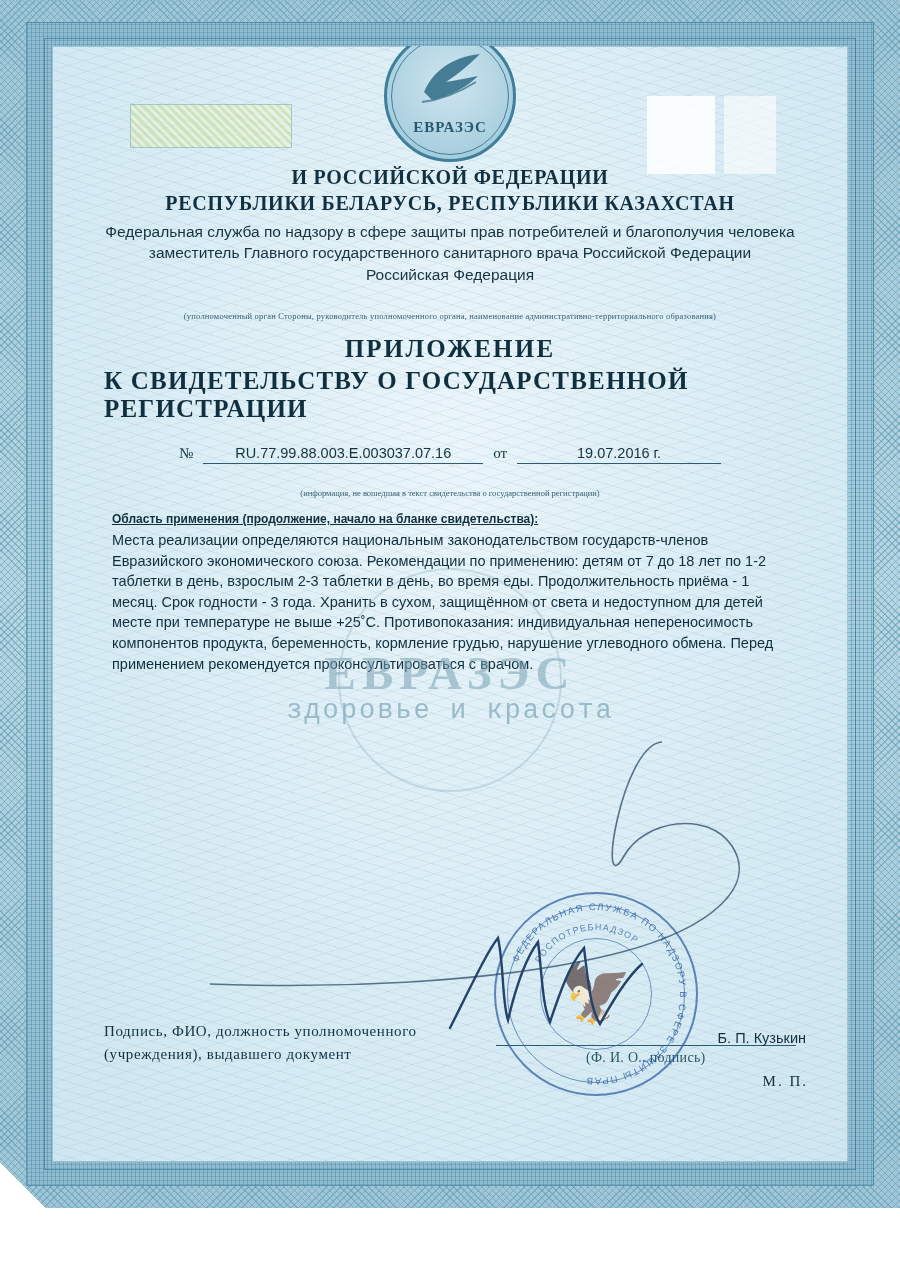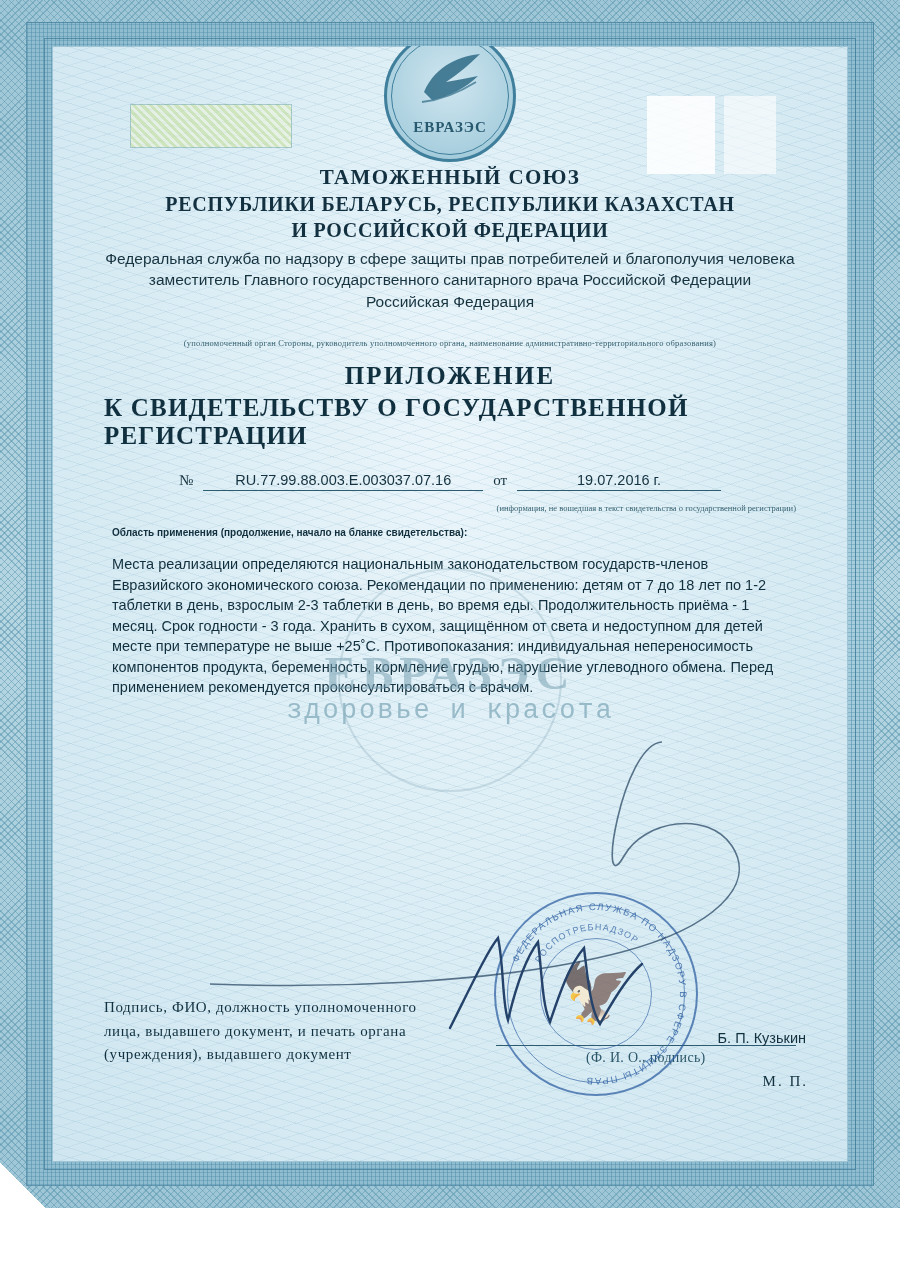--- a/index.html
+++ b/index.html
@@ -194,38 +194,39 @@
     text-align: center;
     font-family: "Liberation Sans", sans-serif;
     font-size: 14.5px;
     padding: 0 6px 2px 6px;
     color: #14323f;
   }
   #reg-number { width: 268px; }
   #reg-date { width: 192px; }
 
   .hint2 {
-    margin-top: 12px;
-    text-align: right;
+    margin-top: 24px;
+    text-align: center;
     font-size: 8.5px;
     color: #35606f;
   }
 
   
   .section {
     margin-top: 14px;
     padding-left: 8px;
     padding-right: 6px;
   }
   .section h4 {
-    margin: 0 0 16px 0;
-    font-size: 10px;
+    margin: 0 0 4px 0;
+    font-size: 12px;
     font-weight: bold;
     font-family: "Liberation Sans", sans-serif;
     color: #112f3d;
+    text-decoration: underline;
   }
   .section p {
     margin: 0;
     font-size: 14.5px;
     line-height: 1.42;
     font-family: "Liberation Sans", sans-serif;
     color: #112f3d;
     text-align: left;
   }
 
@@ -383,23 +384,22 @@
       <svg width="132" height="132" viewBox="0 0 132 132">
         <path d="M40 62 C52 34, 78 26, 96 24 C84 36, 74 44, 62 52 C74 50, 84 48, 94 46 C82 58, 66 66, 48 70 Z" fill="#2f6b86" opacity="0.85"></path>
         <path d="M38 72 C56 70, 76 62, 92 52" stroke="#2f6b86" stroke-width="2" fill="none" opacity="0.7"></path>
       </svg>
       <div class="wordmark">ЕВРАЗЭС</div>
     </div>
 
     <div class="content">
 
       <div class="title-block">
-        <div class="t1">ТАМОЖЕННЫЙ СОЮЗ</div>
+        <div class="t2">И РОССИЙСКОЙ ФЕДЕРАЦИИ</div>
         <div class="t2">РЕСПУБЛИКИ БЕЛАРУСЬ, РЕСПУБЛИКИ КАЗАХСТАН</div>
-        <div class="t2">И РОССИЙСКОЙ ФЕДЕРАЦИИ</div>
 
         <div class="authority">
           <div>Федеральная служба по надзору в сфере защиты прав потребителей и благополучия человека</div>
           <div>заместитель Главного государственного санитарного врача Российской Федерации</div>
           <div>Российская Федерация</div>
         </div>
 
         <div class="hint">(уполномоченный орган Стороны, руководитель уполномоченного органа, наименование административно-территориального образования)</div>
 
         <div class="t3">ПРИЛОЖЕНИЕ</div>
@@ -450,21 +450,20 @@
       <div class="seal-eagle">🦅</div>
     </div>
 
     <svg class="ink" style="right:196px; bottom:118px;" width="210" height="120" viewBox="0 0 210 120">
       <path d="M8 104 C30 60, 46 26, 56 14 C62 42, 60 78, 66 96 C74 62, 84 34, 96 18 C100 48, 100 80, 108 98 C118 68, 128 40, 142 24 C146 56, 148 84, 158 100 C170 78, 186 52, 200 40" fill="none" stroke="#24426a" stroke-width="2.4" stroke-linecap="round"></path>
     </svg>
 
     <div class="signature-block">
       <div class="sig-left">
         <div>Подпись,  ФИО,  должность  уполномоченного</div>
-        <div>лица, выдавшего документ, и печать органа</div>
         <div>(учреждения), выдавшего документ</div>
       </div>
       <div class="sig-right">
         <div class="sig-name">Б. П. Кузькин</div>
         <div class="sig-line"></div>
         <div class="sig-caption">(Ф. И. О., подпись)</div>
         <div class="mp">М. П.</div>
       </div>
     </div>
 

